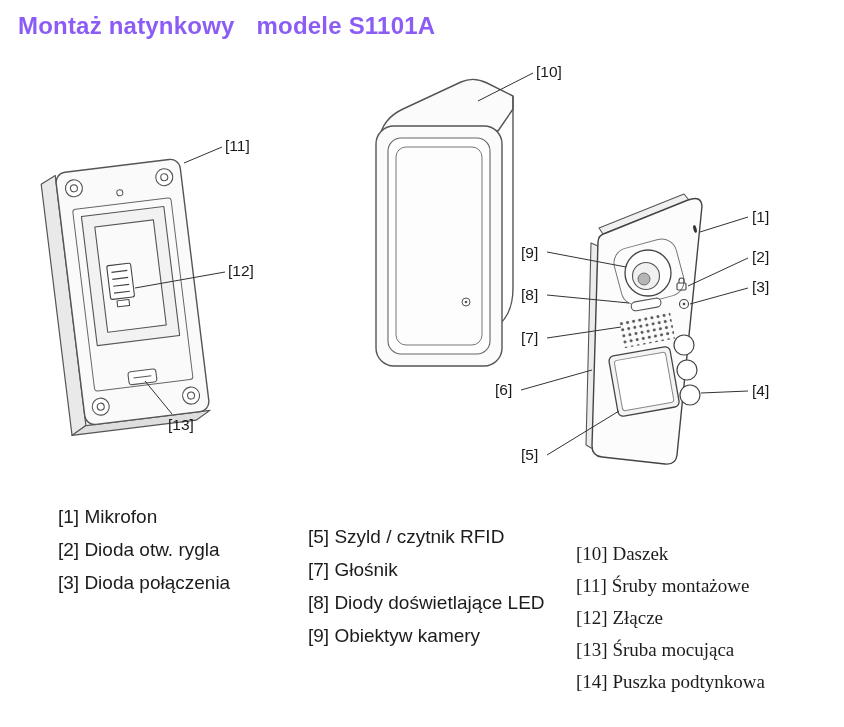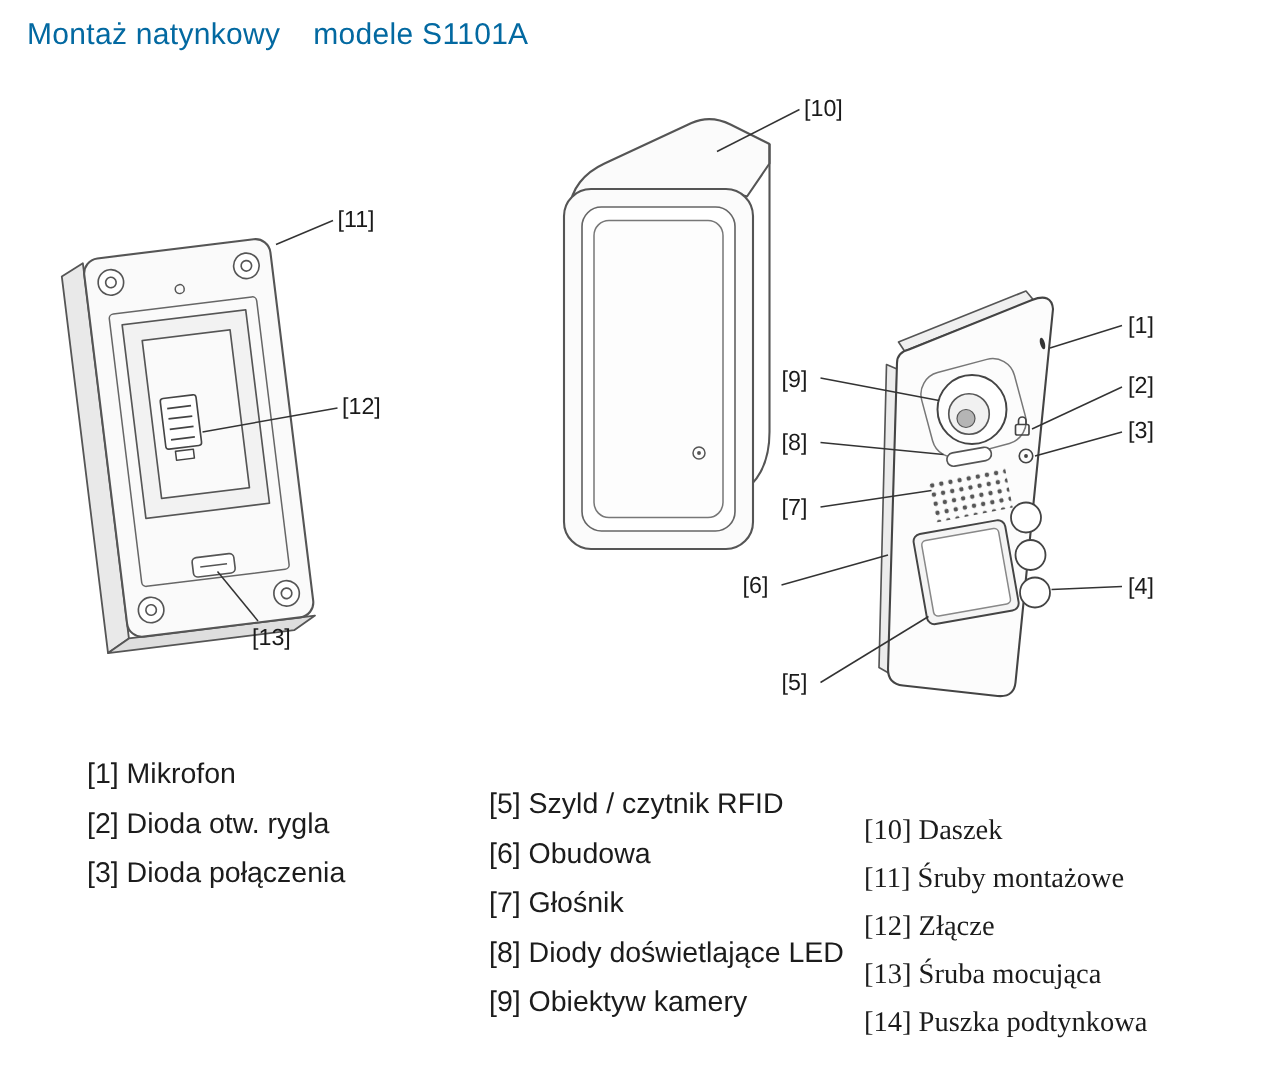--- a/index.html
+++ b/index.html
@@ -12,23 +12,23 @@
     position: relative;
     width: 844px;
     height: 727px;
     background: #ffffff;
     overflow: hidden;
   }
   .title {
     position: absolute;
     left: 18px;
     top: 12px;
-    font-size: 20px;
-    font-weight: normal;
-    color: #0369a1;
+    font-size: 24px;
+    font-weight: bold;
+    color: #8b5cf6;
     letter-spacing: 0.2px;
   }
   .title .gap { display: inline-block; width: 22px; }
   .drawing-svg {
     position: absolute;
     left: 0;
     top: 0;
   }
   svg text.callout {
     font-family: "Liberation Sans", sans-serif;
@@ -44,21 +44,21 @@
     position: absolute;
     color: #1c1c1c;
     font-size: 19px;
   }
   .legend-col .legend-item {
     height: 33px;
     line-height: 33px;
     white-space: nowrap;
   }
   .legend-col.col-1 { left: 58px;  top: 500px; }
-  .legend-col.col-2 { left: 308px; top: 520px; margin-left: 18px; }
+  .legend-col.col-2 { left: 308px; top: 520px; }
   .legend-col.col-3 { left: 576px; top: 538px; }
   .legend-col.col-3 .legend-item { height: 32px; line-height: 32px; font-family: Liberation Serif, serif; }
 </style>
 </head>
 <body>
 
 <div class="page">
 
   <div class="title">
     <span>Montaż natynkowy</span><span class="gap"></span><span>modele S1101A</span>
@@ -200,21 +200,20 @@
   </svg>
 
   <div class="legend">
     <div class="legend-col col-1">
       <div class="legend-item">[1] Mikrofon</div>
       <div class="legend-item">[2] Dioda otw. rygla</div>
       <div class="legend-item">[3] Dioda połączenia</div>
     </div>
     <div class="legend-col col-2">
       <div class="legend-item">[5] Szyld / czytnik RFID</div>
-      <div class="legend-item">[6] Obudowa</div>
       <div class="legend-item">[7] Głośnik</div>
       <div class="legend-item">[8] Diody doświetlające LED</div>
       <div class="legend-item">[9] Obiektyw kamery</div>
     </div>
     <div class="legend-col col-3">
       <div class="legend-item">[10] Daszek</div>
       <div class="legend-item">[11] Śruby montażowe</div>
       <div class="legend-item">[12] Złącze</div>
       <div class="legend-item">[13] Śruba mocująca</div>
       <div class="legend-item">[14] Puszka podtynkowa</div>

